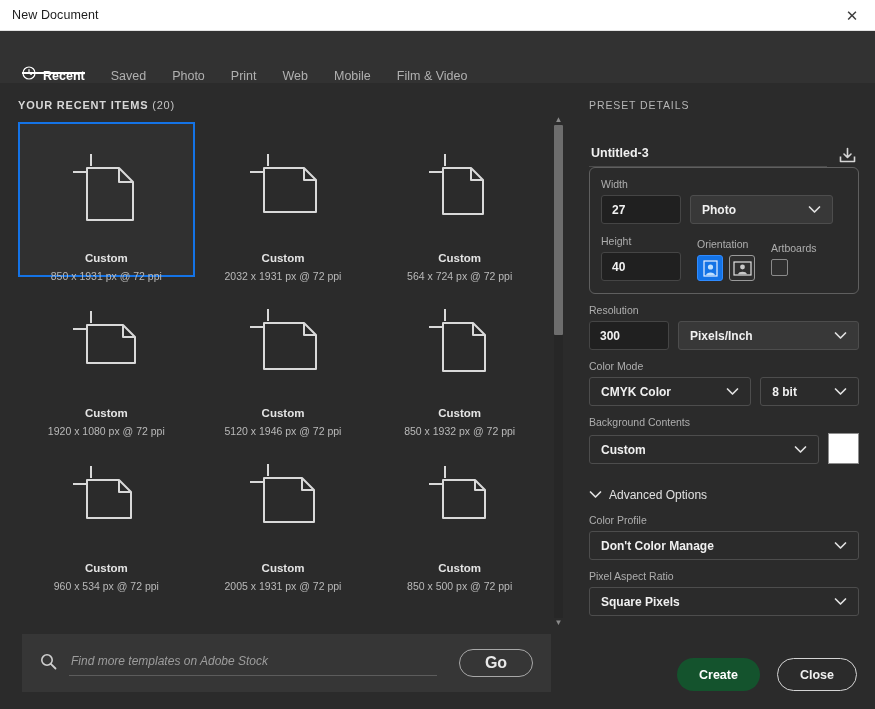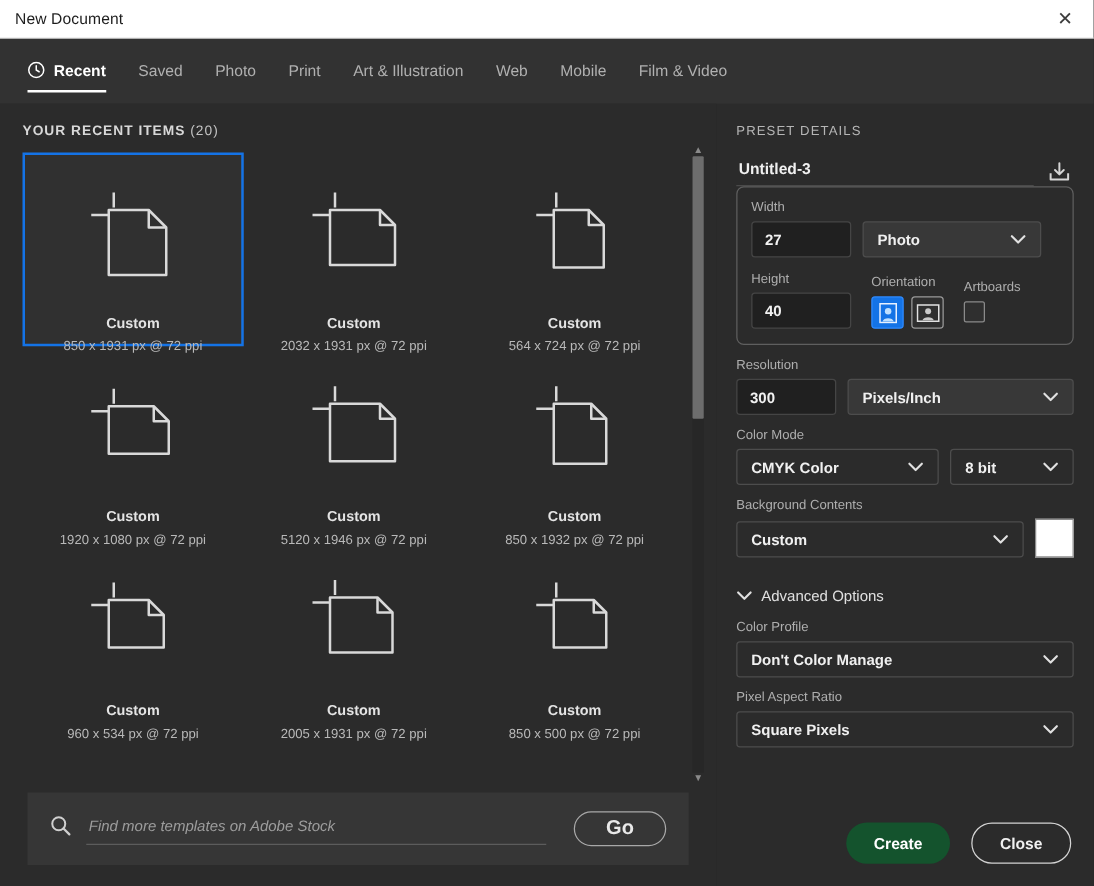--- a/index.html
+++ b/index.html
@@ -60,21 +60,21 @@
     background: #323232;
     display: flex;
     align-items: center;
     padding-left: 22px;
     box-sizing: border-box;
     position: relative;
   }
   .tab {
     position: relative;
     display: flex;
-    align-items: center;
+    align-items: flex-end;
     gap: 7px;
     height: 52px;
     padding: 0 13px;
     font-size: 12.5px;
     color: #b0b0b0;
     cursor: pointer;
     box-sizing: border-box;
     white-space: nowrap;
   }
   .tab:first-child { padding-left: 0; }
@@ -241,21 +241,21 @@
     background: #2b2b2b;
     display: flex;
     flex-direction: column;
     padding: 16px 16px 0 16px;
     box-sizing: border-box;
   }
   .preset-head {
     font-size: 10.5px;
     letter-spacing: .9px;
     color: #b6b6b6;
-    margin-bottom: 14px;
+    margin-bottom: 32px;
   }
   .name-row {
     display: flex;
     align-items: center;
     gap: 8px;
     margin-bottom: 0;
   }
   .name-input {
     flex: 1;
     background: transparent;
@@ -418,23 +418,20 @@
       <span class="tab-underline"></span>
     </div>
     <div class="tab">
       <span>Saved</span>
     </div>
     <div class="tab">
       <span>Photo</span>
     </div>
     <div class="tab">
       <span>Print</span>
-    </div>
-    <div class="tab">
-      <span>Art &amp; Illustration</span>
     </div>
     <div class="tab">
       <span>Web</span>
     </div>
     <div class="tab">
       <span>Mobile</span>
     </div>
     <div class="tab">
       <span>Film &amp; Video</span>
     </div>

